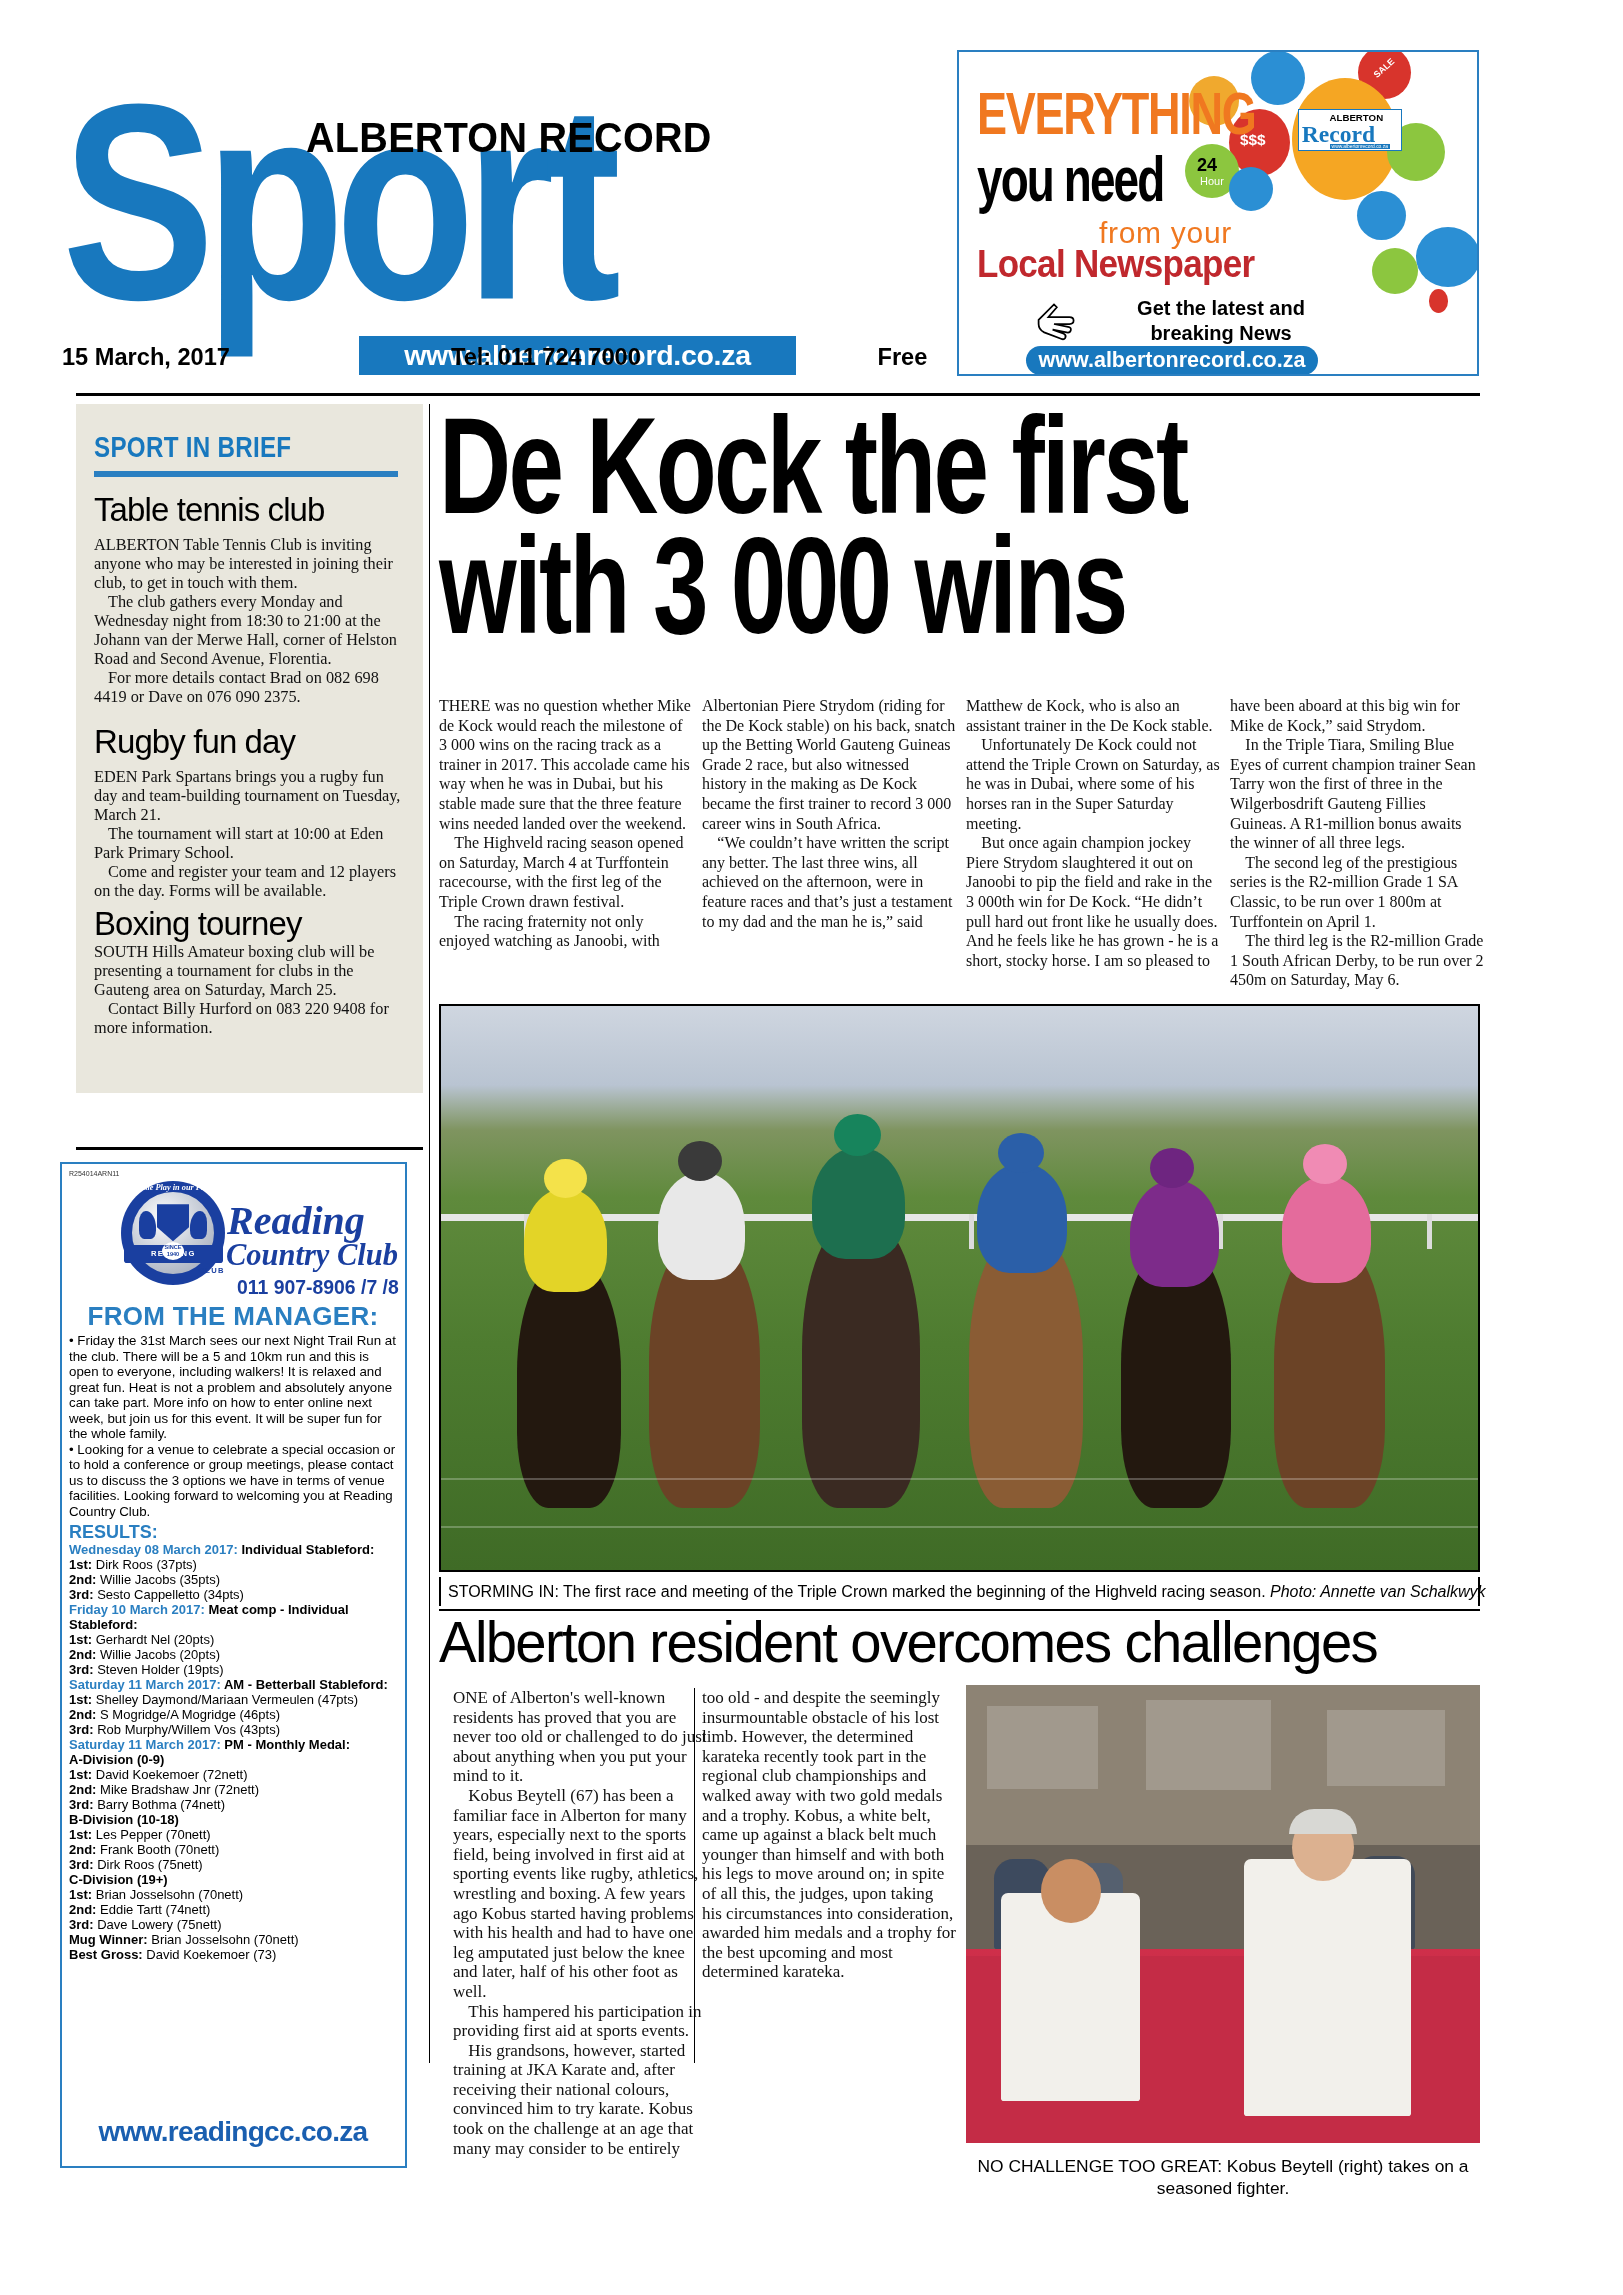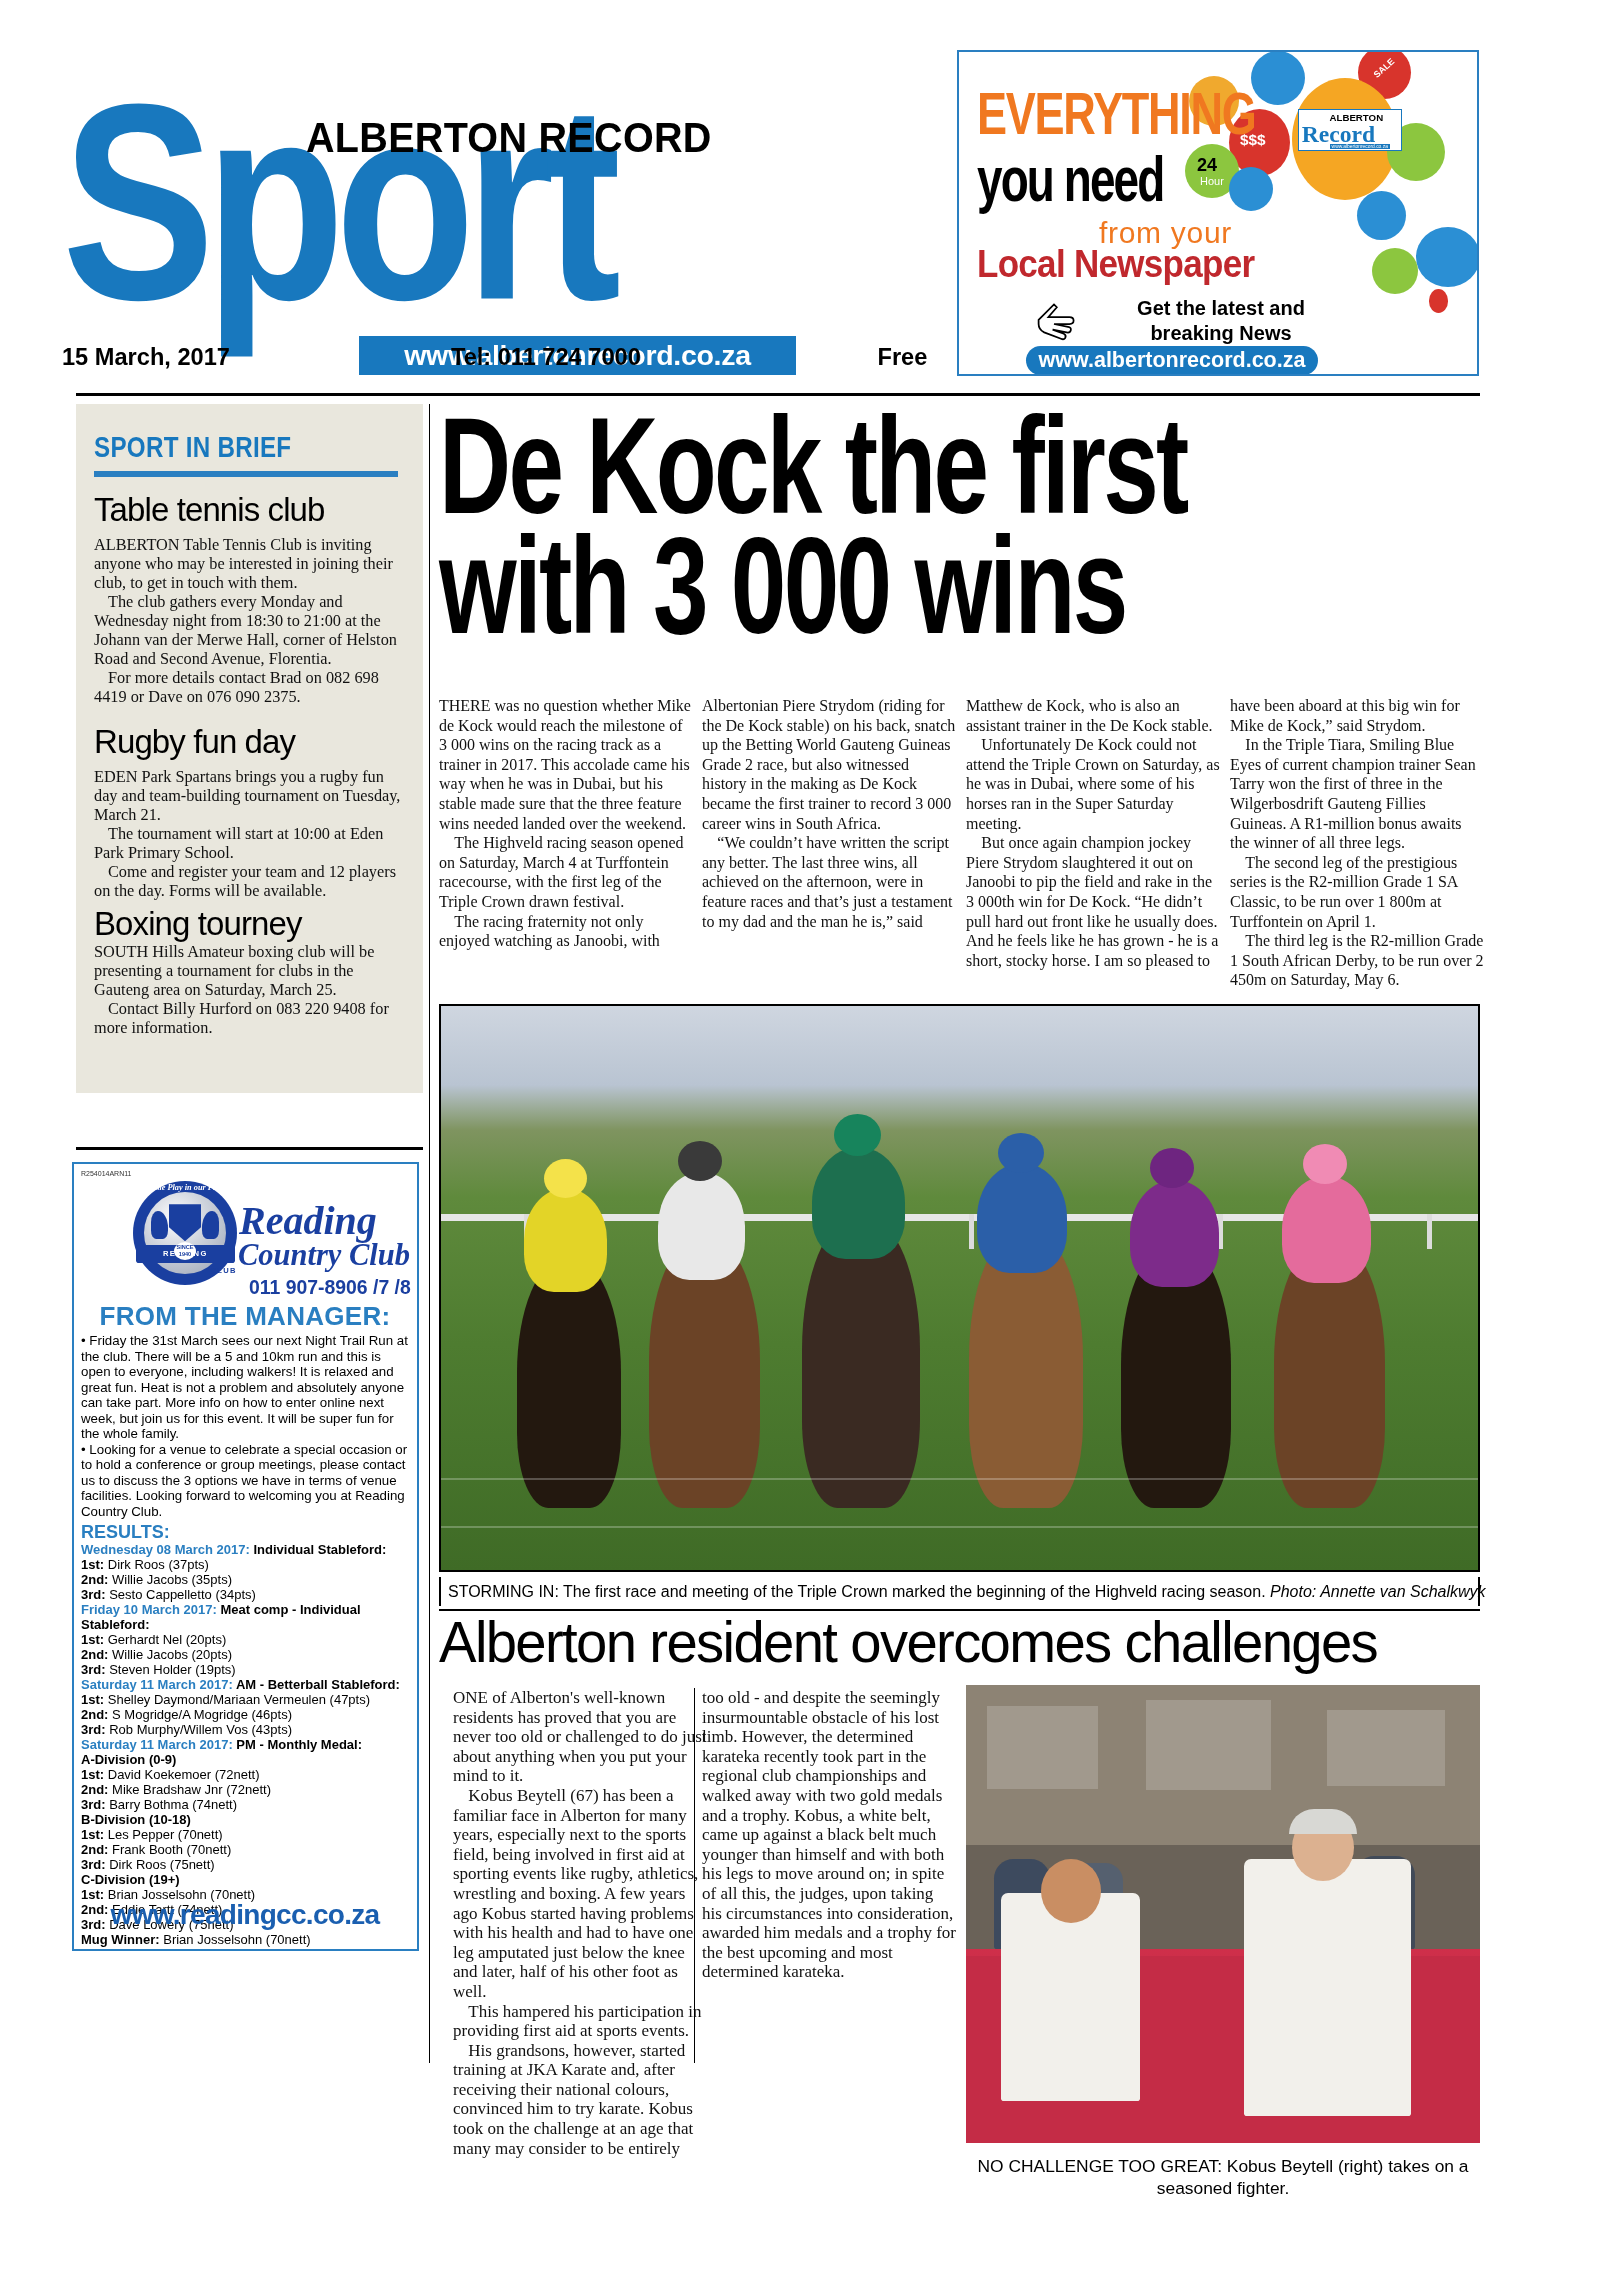--- a/index.html
+++ b/index.html
@@ -117,21 +117,21 @@
   .brief-body {
     font-family:"Liberation Serif", serif; font-size:16.3px;
     line-height:19px; color:#111; text-align:left;
   }
   .brief-body p { margin:0; text-indent:14px; }
   .brief-body p:first-child { text-indent:0; }
   .brief-block { position:absolute; left:18px; width:310px; }
 
   
   #readingad {
-    position:absolute; left:72px; top:1162px; width:347px; height:789px;
+    position:absolute; left:60px; top:1162px; width:347px; height:1006px;
     border:2.8px solid #2a7fc1; background:#ffffff; overflow:hidden;
   }
   #ad-code {
     position:absolute; left:7px; top:5.6px;
     font-family:"Liberation Sans", sans-serif; font-size:7px; color:#333;
   }
   #rcc-logo { position:absolute; left:59px; top:16.7px; width:104px; height:104px; }
   .rcc-ring { position:absolute; left:0; top:0; width:104px; height:104px; border-radius:50%; background:#1a3fa0; }
   .rcc-inner { position:absolute; left:11px; top:11px; width:82px; height:82px; border-radius:50%;
                background:radial-gradient(circle at 38% 32%, #ffffff 0%, #cfd4dd 42%, #9aa3b4 100%); }

